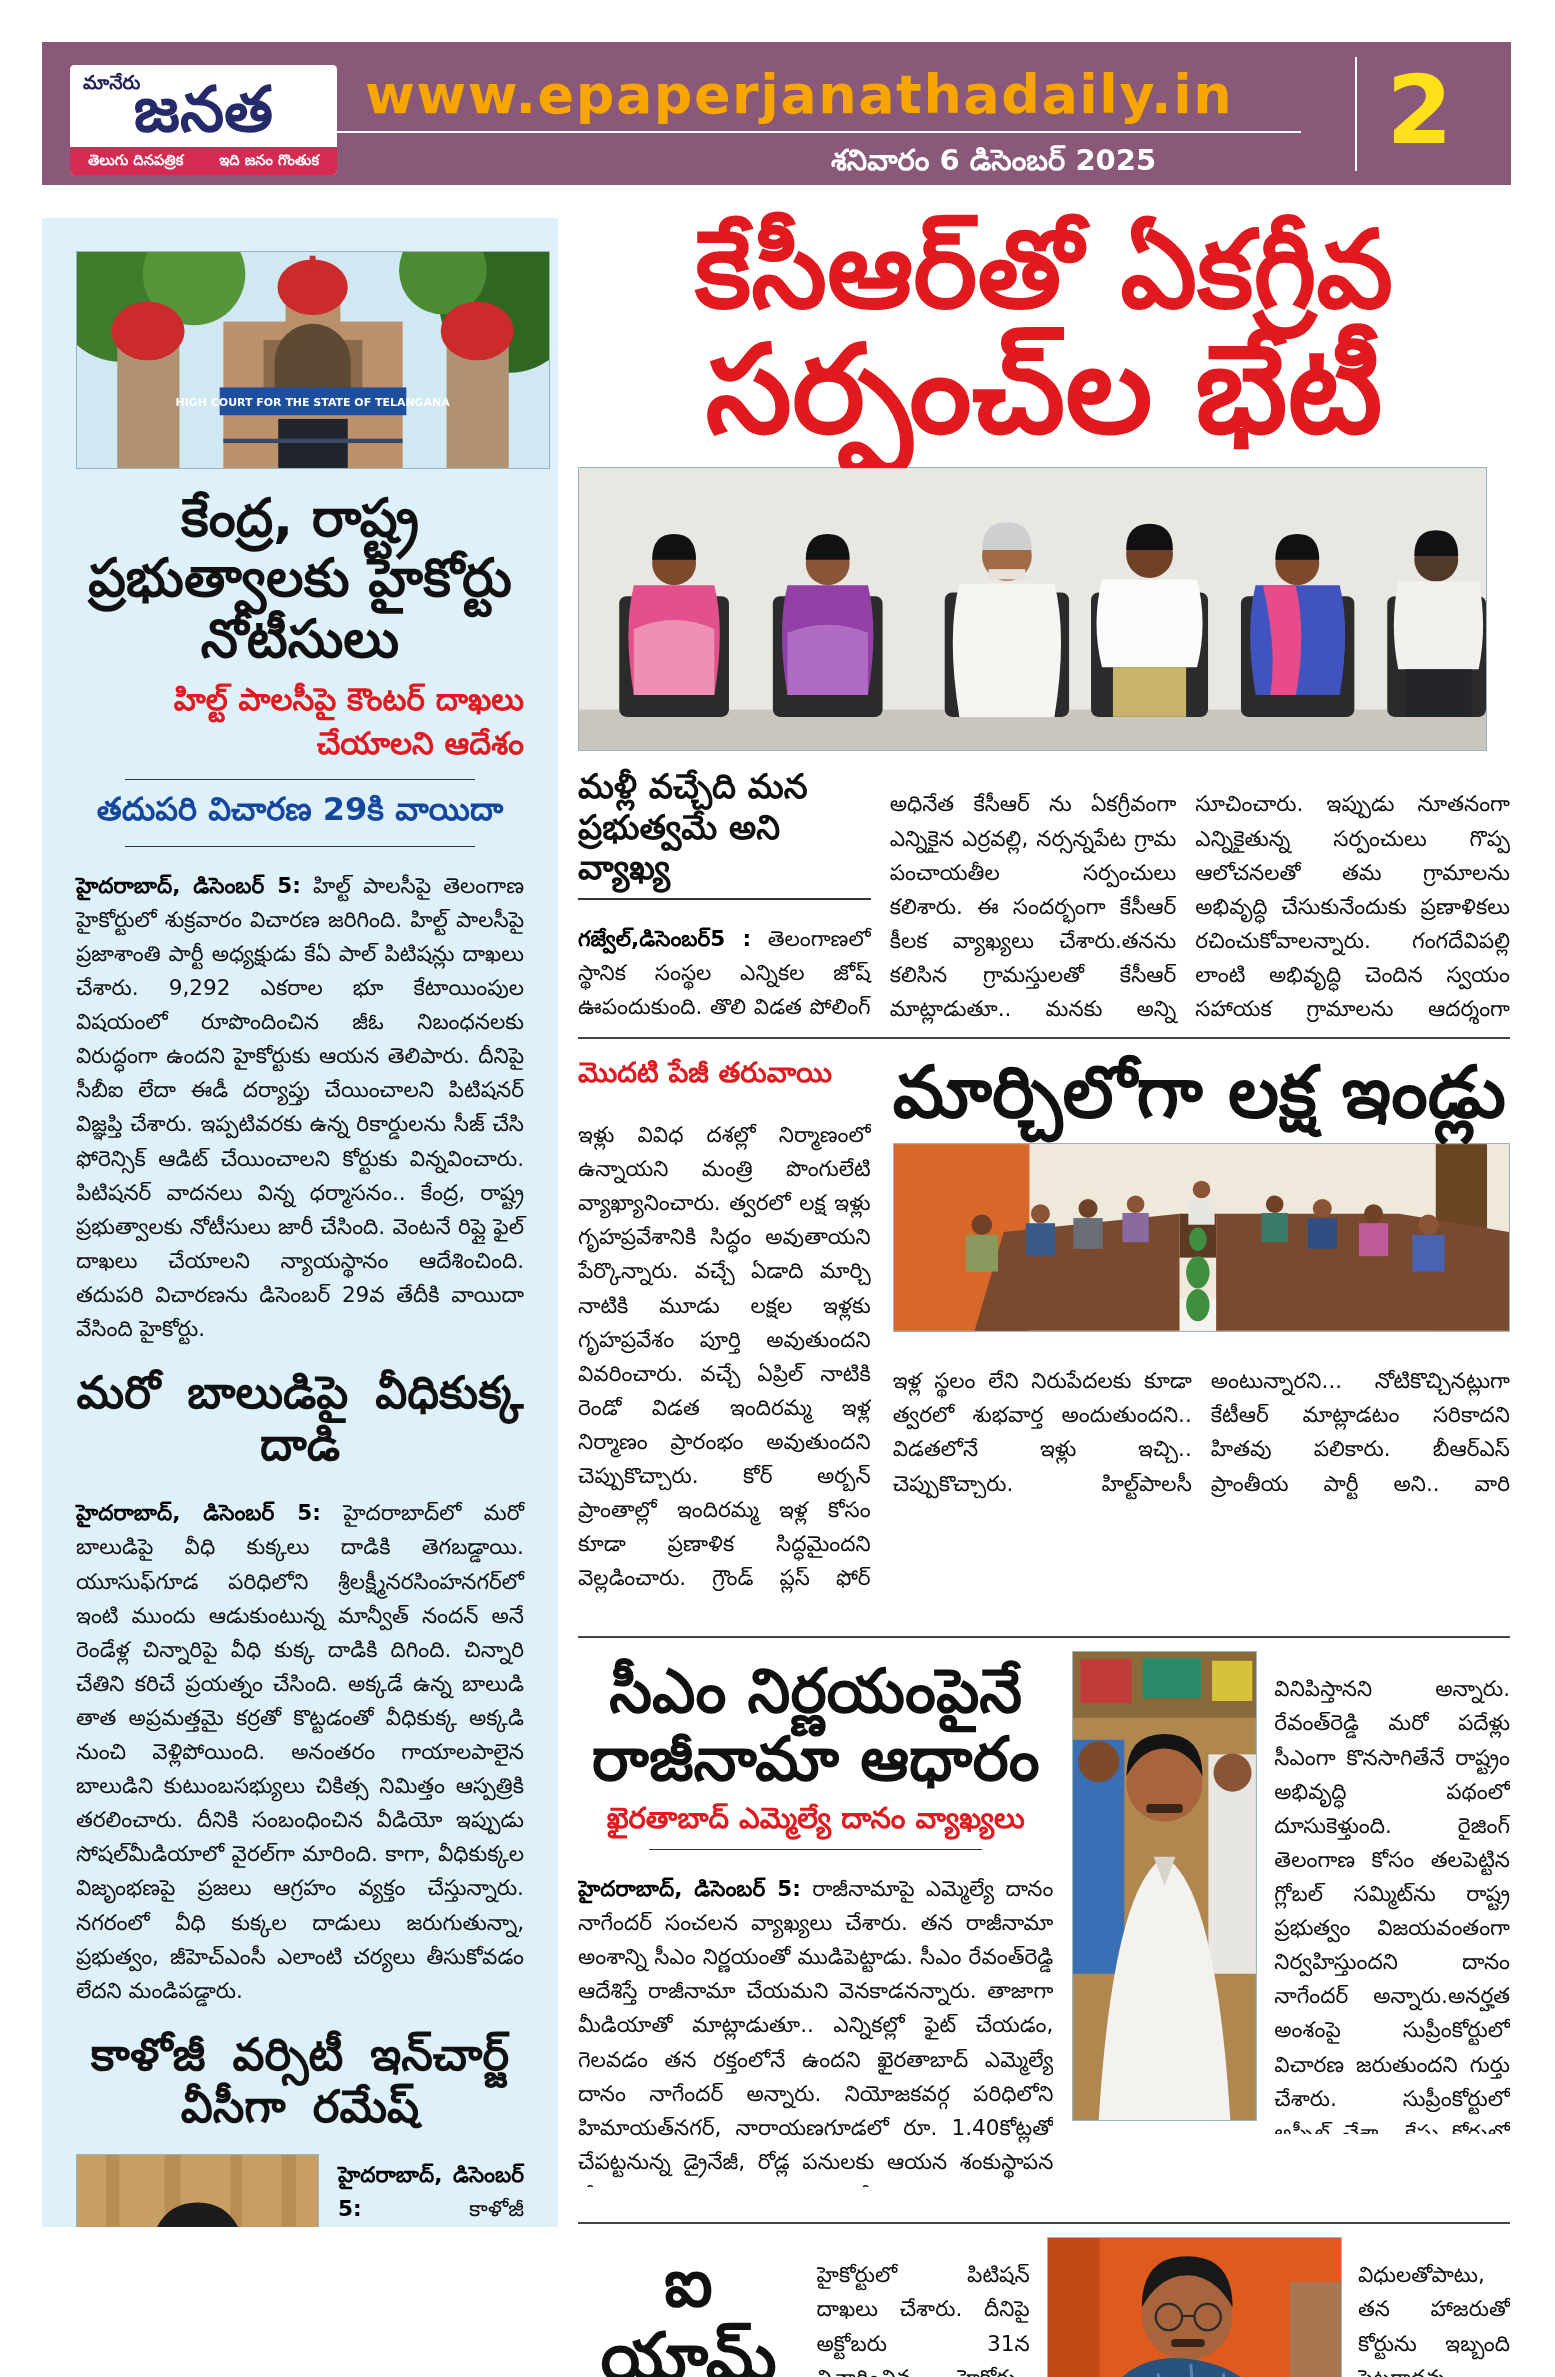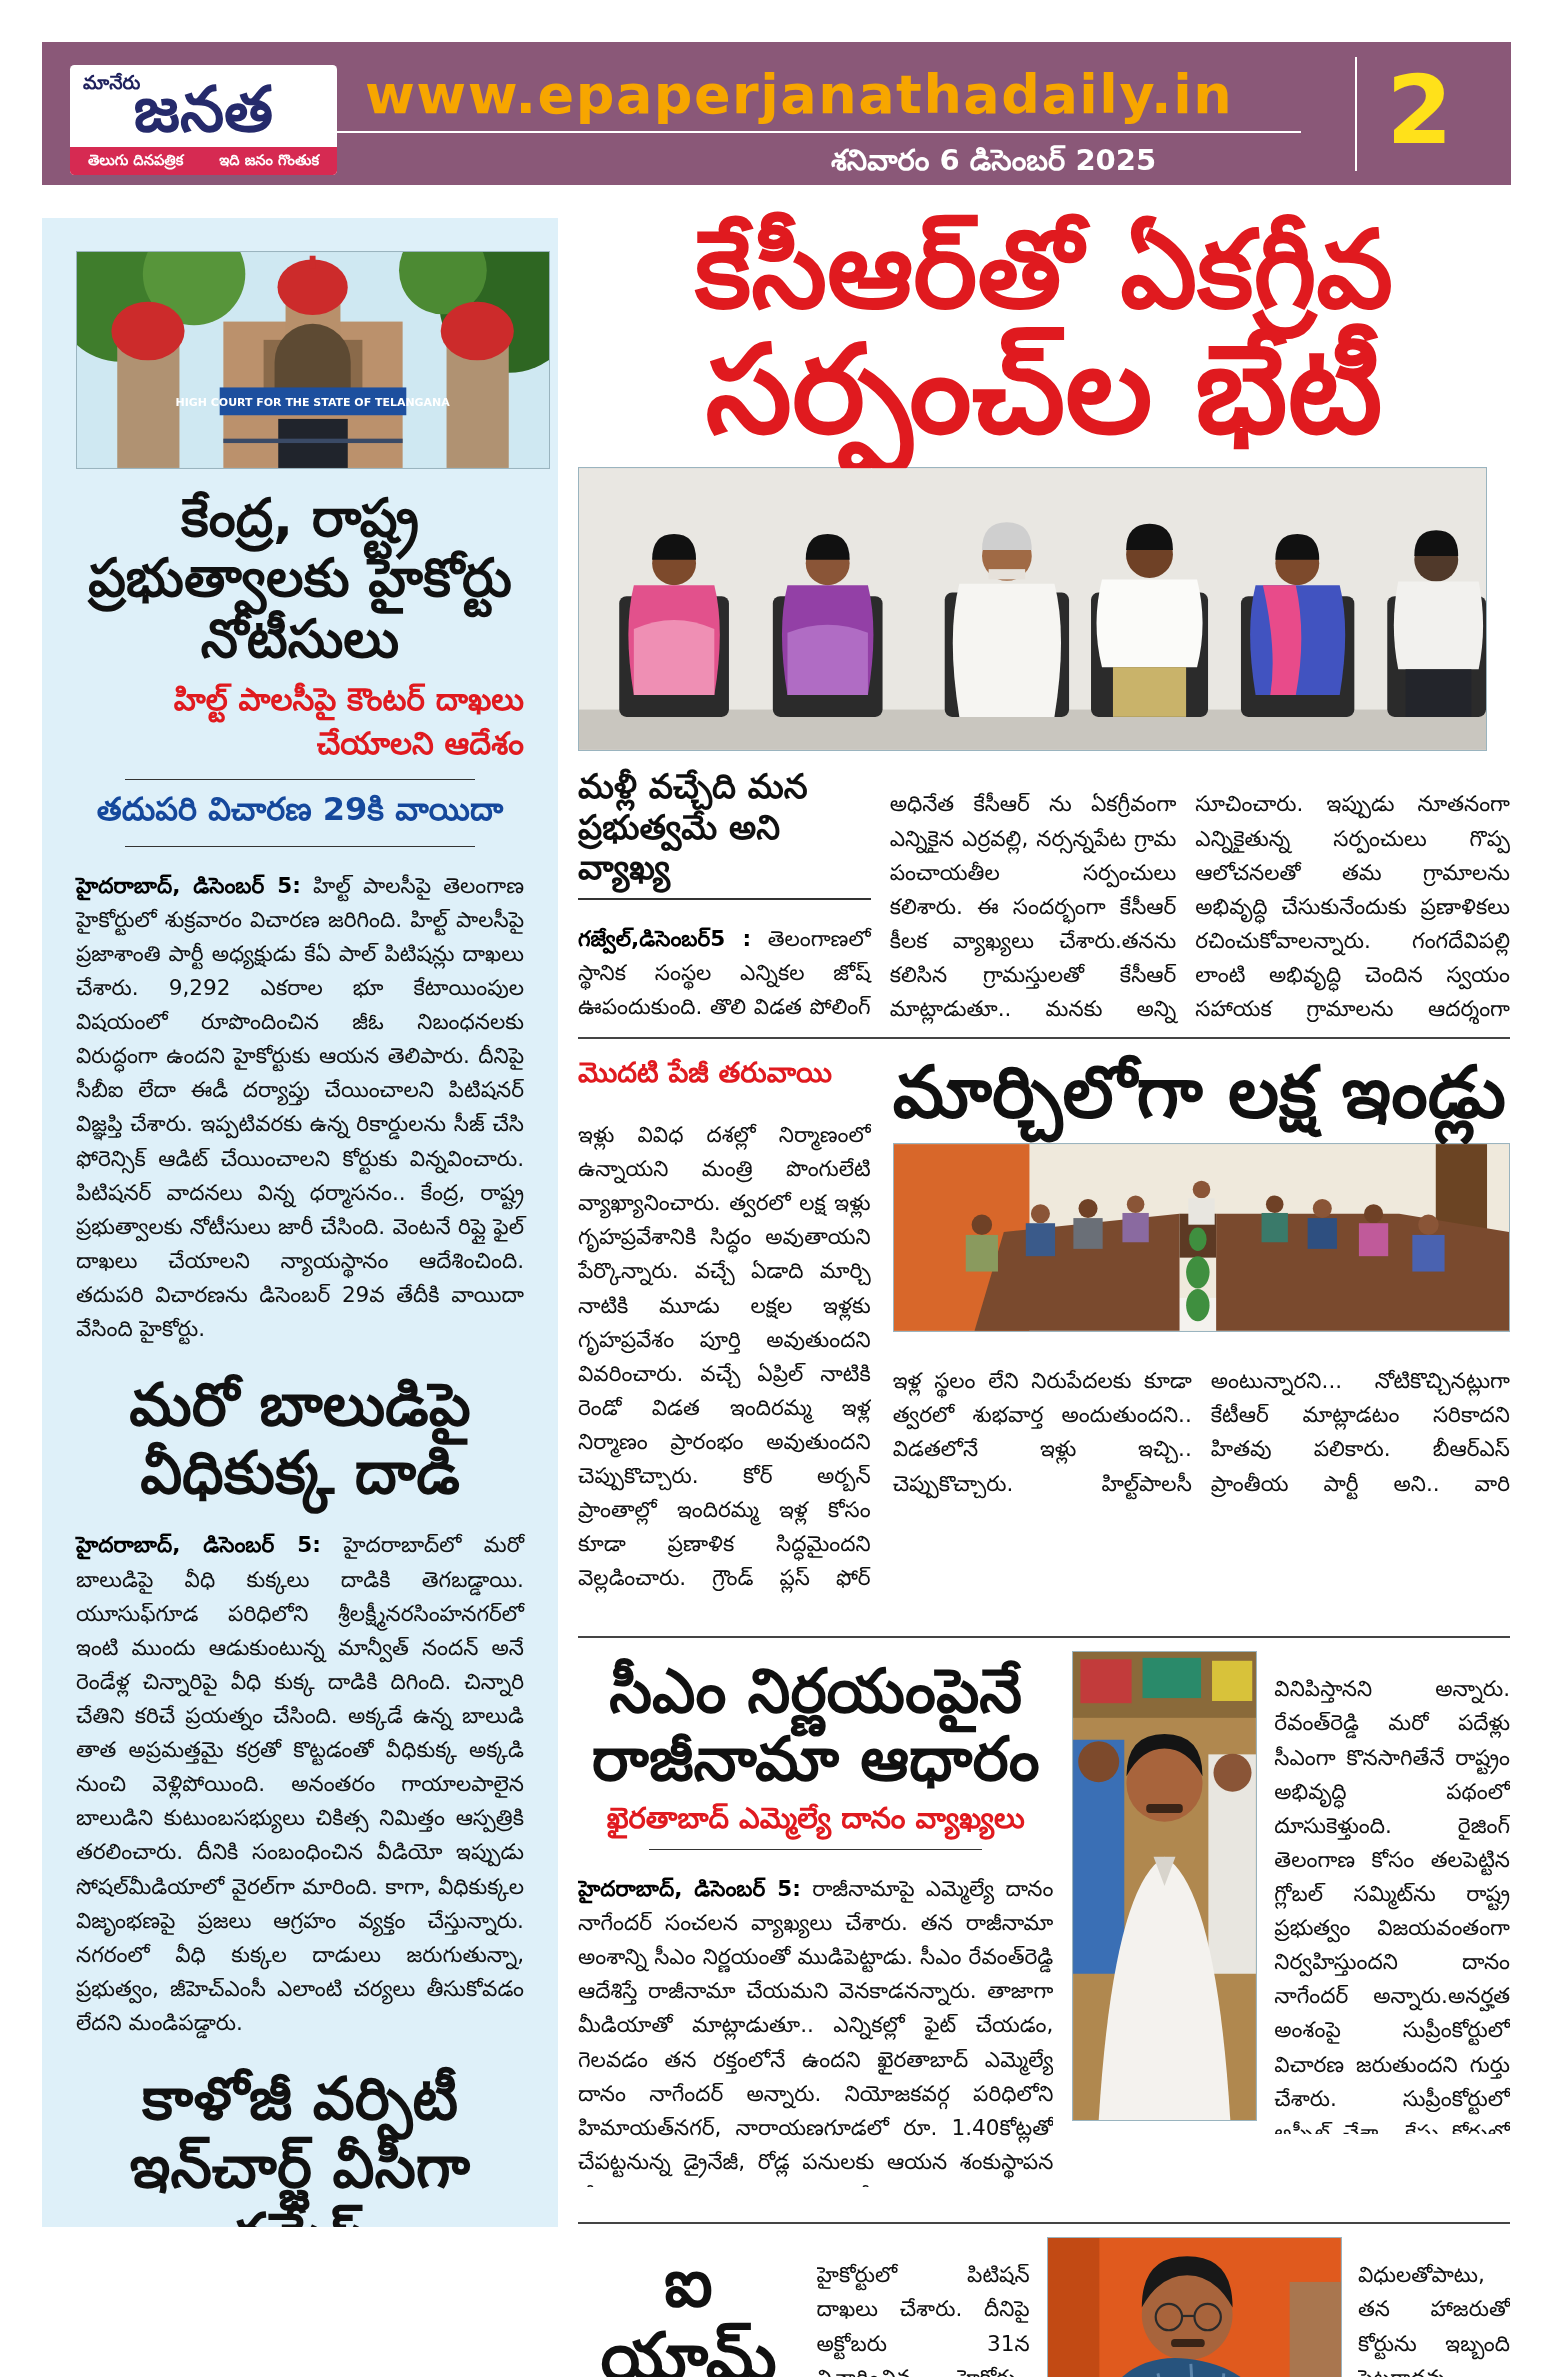--- a/index.html
+++ b/index.html
@@ -29,21 +29,21 @@
   .left-col{position:absolute;left:42px;top:218px;width:516px;height:2009px;background:#def0f9;
             padding:12px;box-sizing:border-box;overflow:hidden;}
   .lc-inner{padding:20.5px 22px 14.6px 22px;}
   .photo{display:block;border:0.7px solid #9ab4bf;background:#ccc;}
   .lc-h1{font-size:53px;line-height:1.15;font-weight:bold;color:#111;text-align:center;margin:19px 0 10.2px 0;}
   .lc-red{font-size:31px;font-weight:bold;color:#e01a1f;text-align:right;margin:4.4px 0;}
   .lc-blue{font-size:32px;font-weight:bold;color:#15489c;text-align:center;margin:9px 0;}
   .rule-s{width:78%;height:1.5px;background:#333;margin:10.2px auto;}
   .bodytxt{font-size:21.6px;line-height:1.58;text-align:justify;color:#101010;}
   .bodytxt b{color:#000;}
-  .lc-h2{font-size:59px;line-height:1.15;font-weight:bold;color:#111;text-align:center;margin:25px 0 13px 0;}
+  .lc-h2{font-size:45px;line-height:1.15;font-weight:bold;color:#111;text-align:center;margin:25px 0 13px 0;font-family:Liberation Mono, monospace;}
   .float-photo-l{float:left;margin:4.4px 19px 7.3px 0;}
   .clear{clear:both;}
 
   
   .right-col{position:absolute;left:578px;top:214px;width:932px;}
   .main-head{color:#e01a1f;font-weight:bold;text-align:center;line-height:1.04;}
   .main-head .l1{font-size:108px;}
   .main-head .l2{font-size:123px;}
   .kcr-photo{margin-top:13px;}
   .cols3{display:flex;gap:19px;margin-top:14.6px;height:258px;overflow:hidden;}

